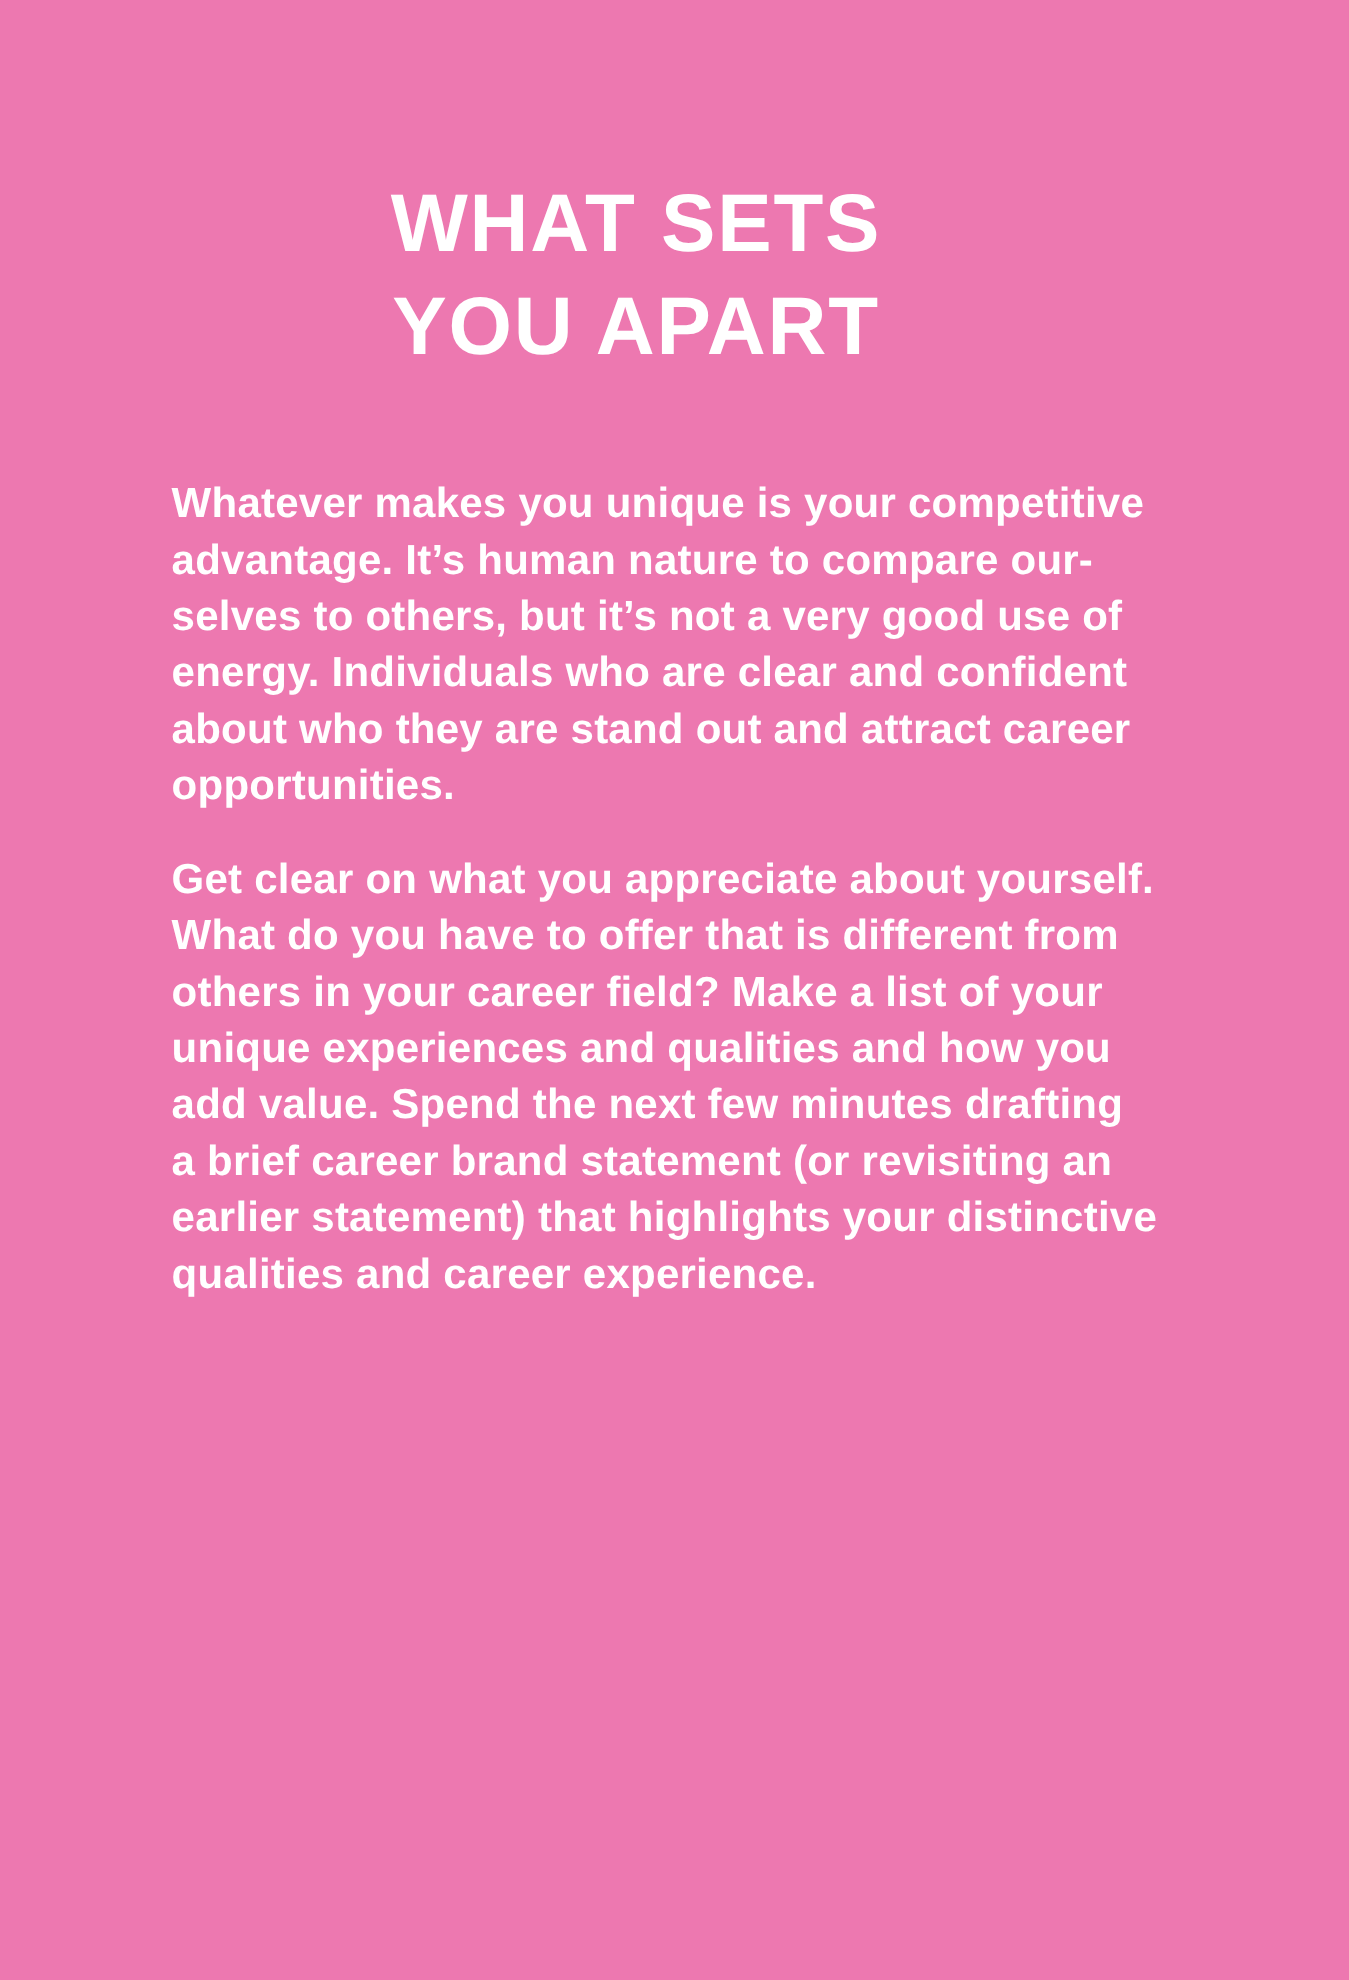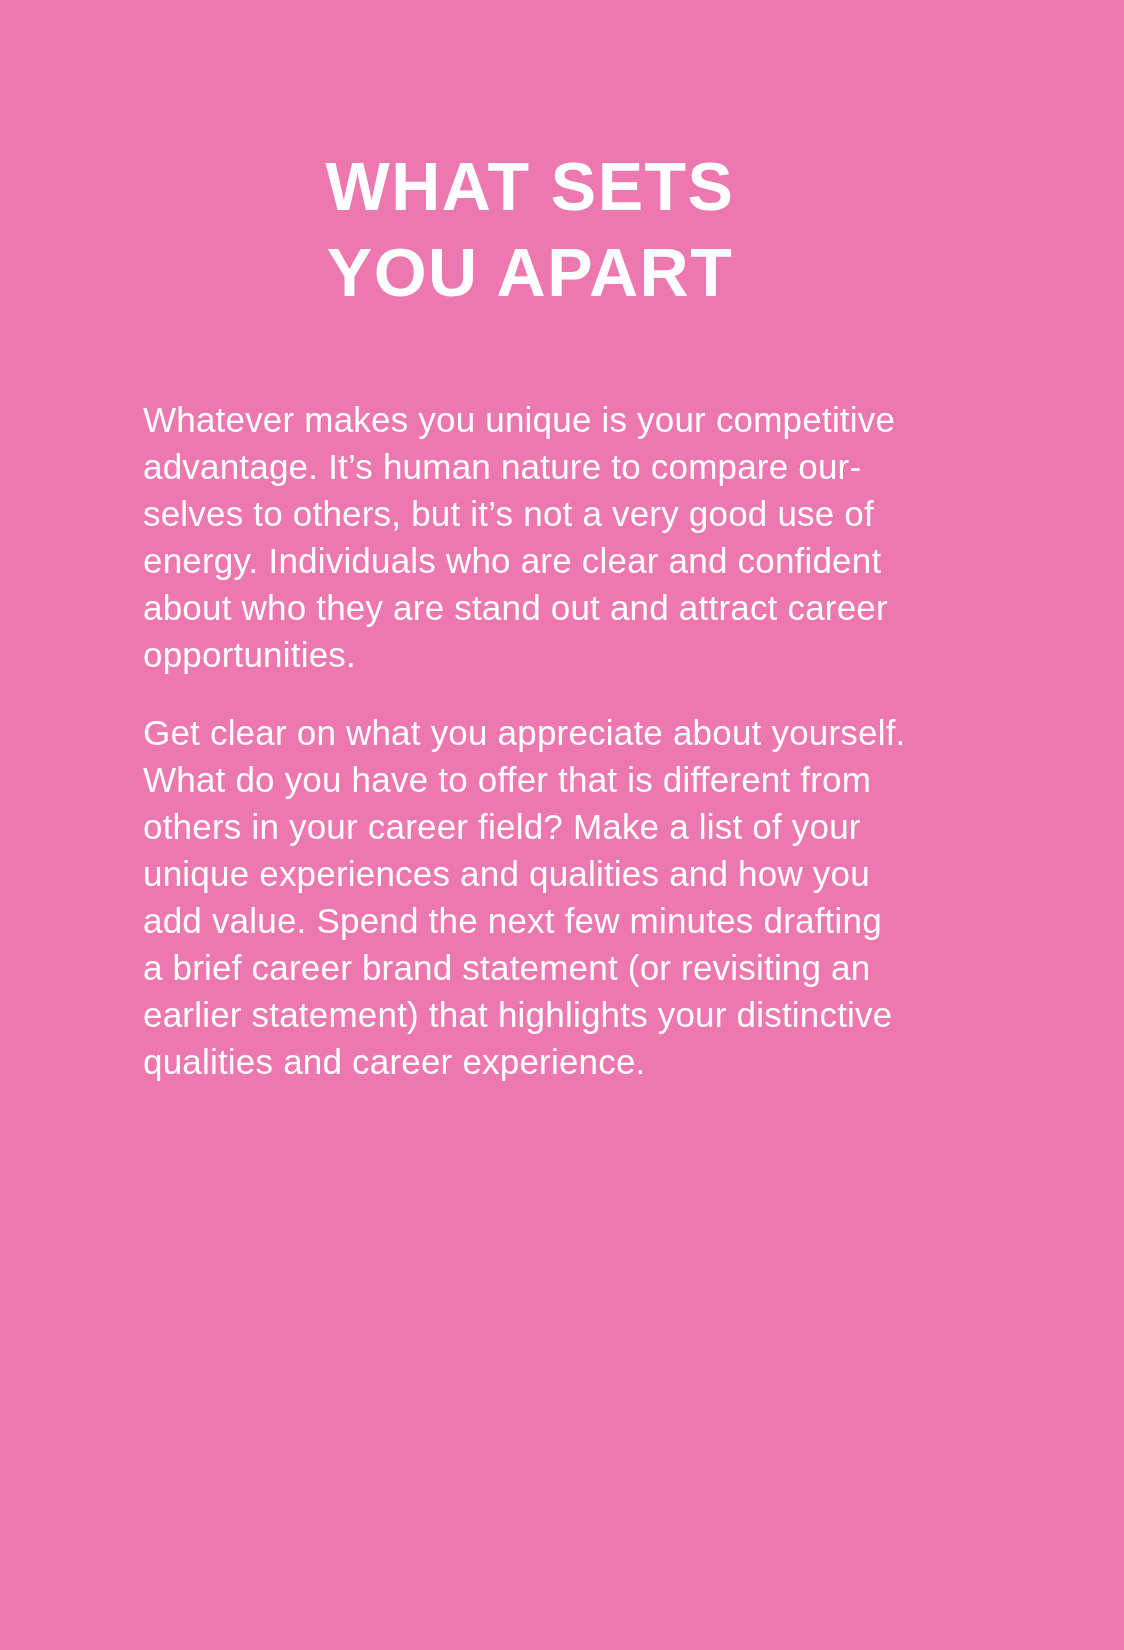--- a/index.html
+++ b/index.html
@@ -45,20 +45,21 @@
     left: 143px;
     width: 840px;
   }
   .para {
     margin: 0 0 31px 0;
     color: var(--fg);
     font-size: 35px;
     line-height: 47px;
     letter-spacing: 0.2px;
     white-space: pre;
+    font-weight: bold;
   }
 </style>
 </head>
 <body>
 
 <div class="page">
   <h1 class="title">WHAT SETS
 YOU APART</h1>
   <div class="content">
     <p class="para">Whatever makes you unique is your competitive

